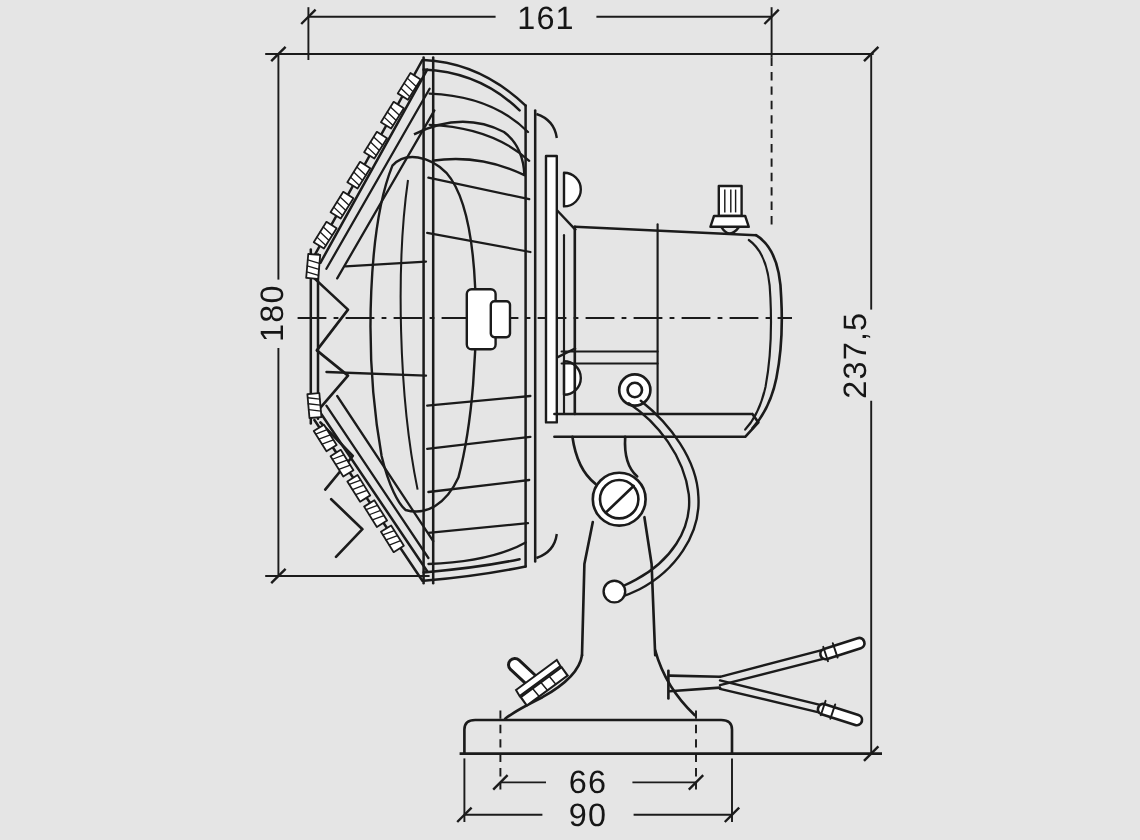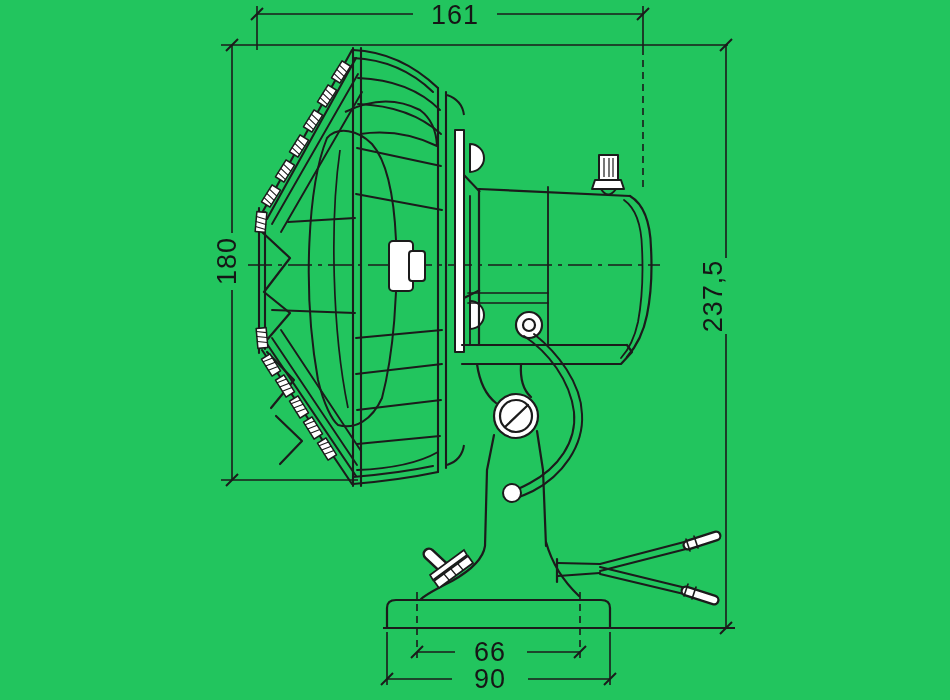--- a/index.html
+++ b/index.html
@@ -1,16 +1,16 @@
 <!DOCTYPE html>
 <html><head>
 <meta charset="utf-8">
 <style>
   html,body{margin:0;padding:0;background:#ffffff;}
-  .frame{position:relative;width:950px;height:700px;background:#22c55e;overflow:hidden;}
+  .frame{position:relative;width:950px;height:700px;background:#e5e5e5;overflow:hidden;}
   svg{display:block;}
   .dimtext{font-family:"Liberation Sans","DejaVu Sans",sans-serif;font-size:27px;fill:#161616;letter-spacing:1px;}
 </style>
 </head>
 <body>
 
 <div class="frame">
 <svg width="950" height="700" viewBox="0 0 950 700">
 
   <defs>

